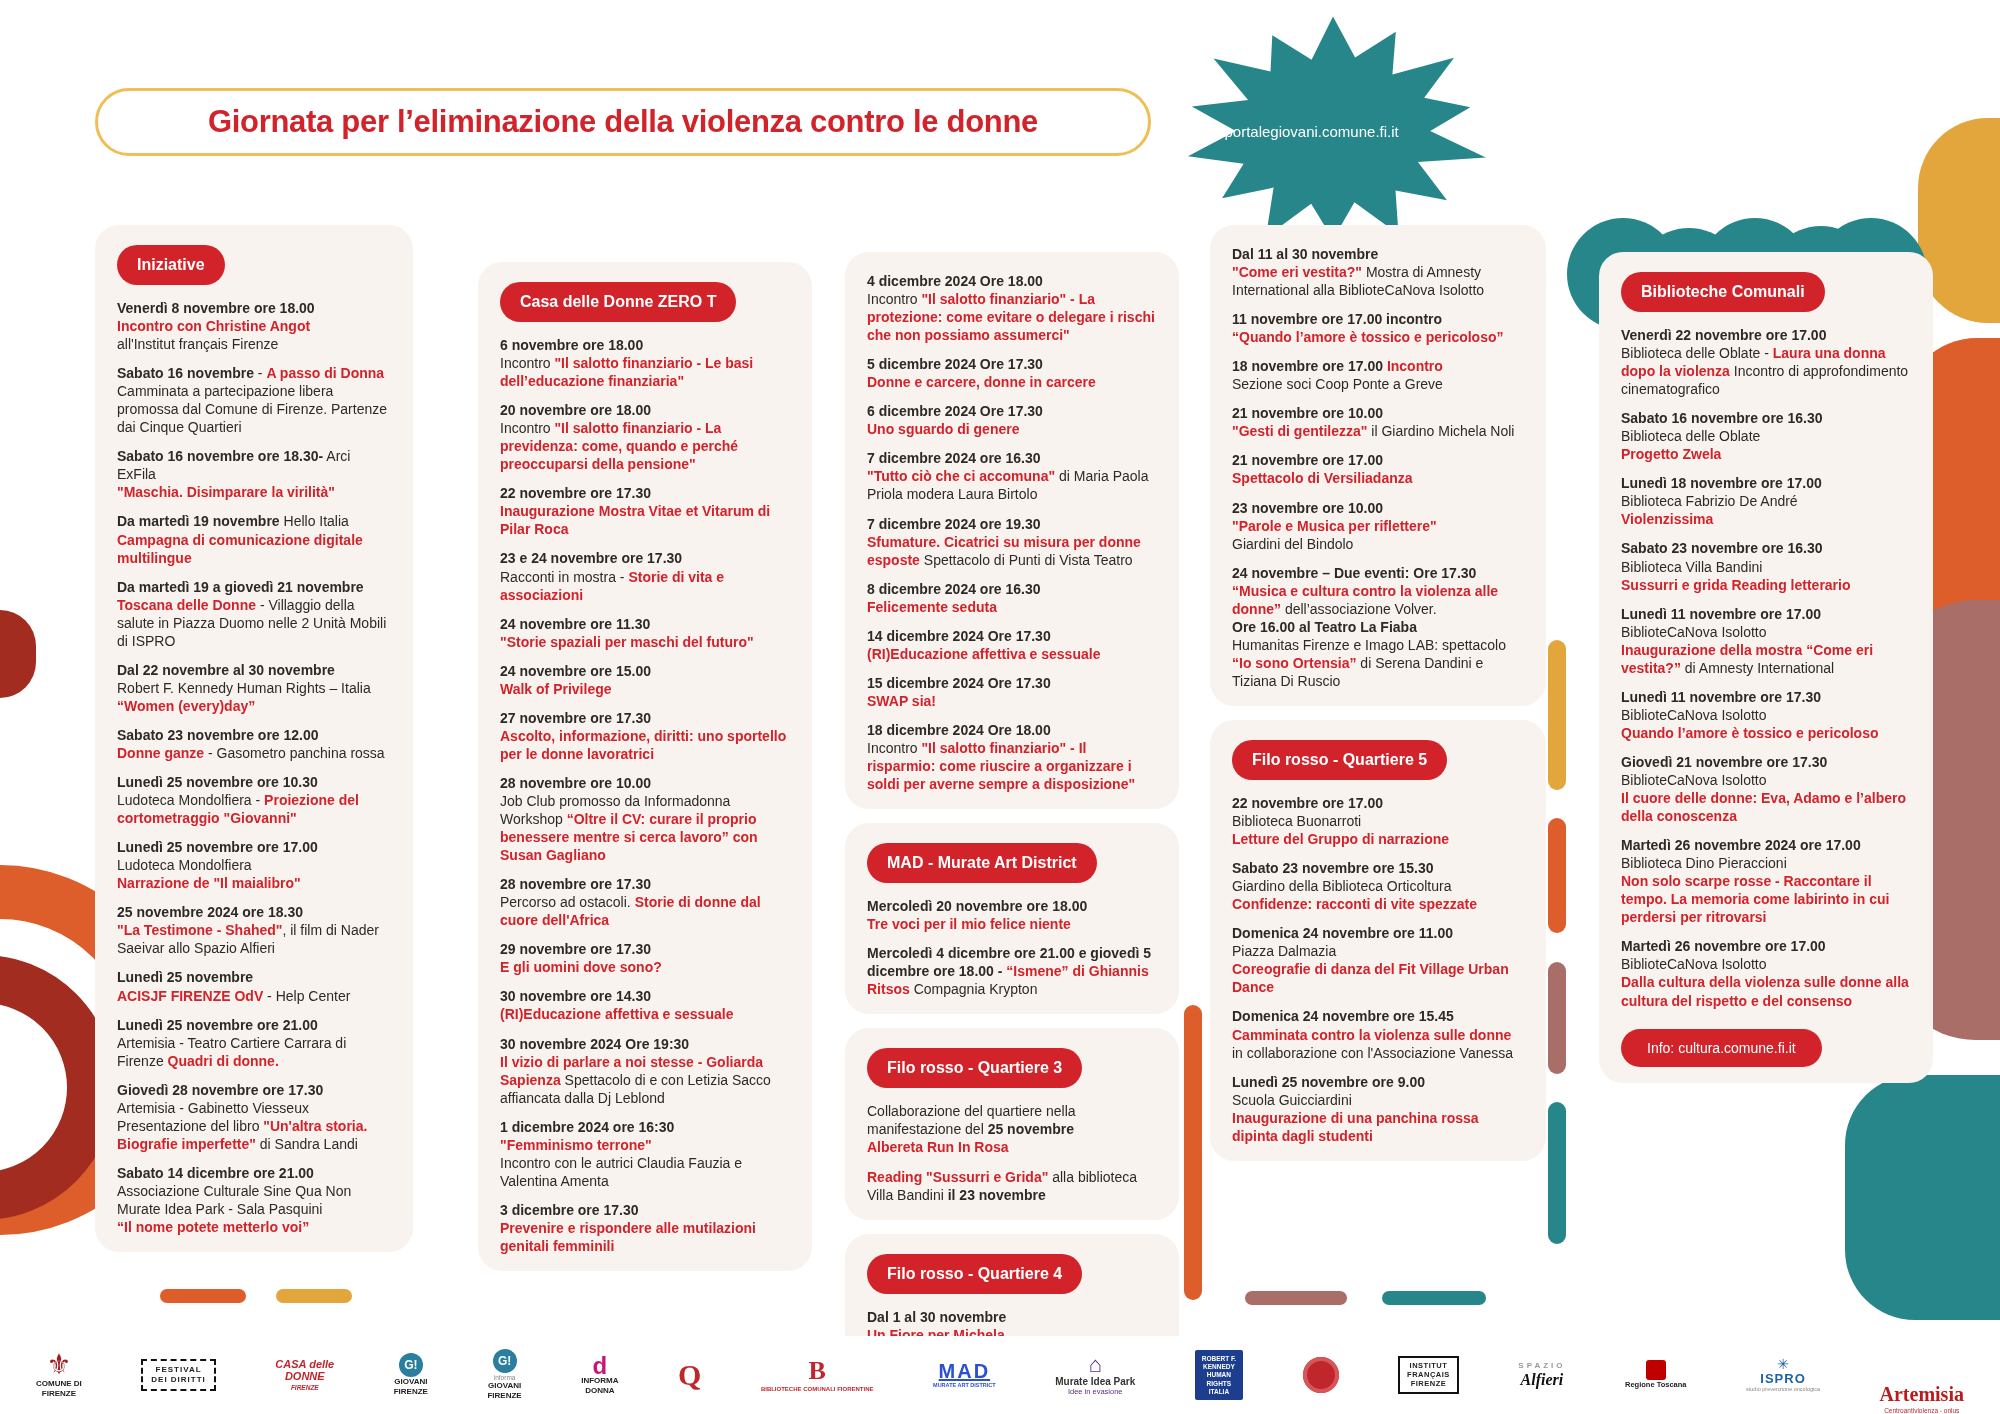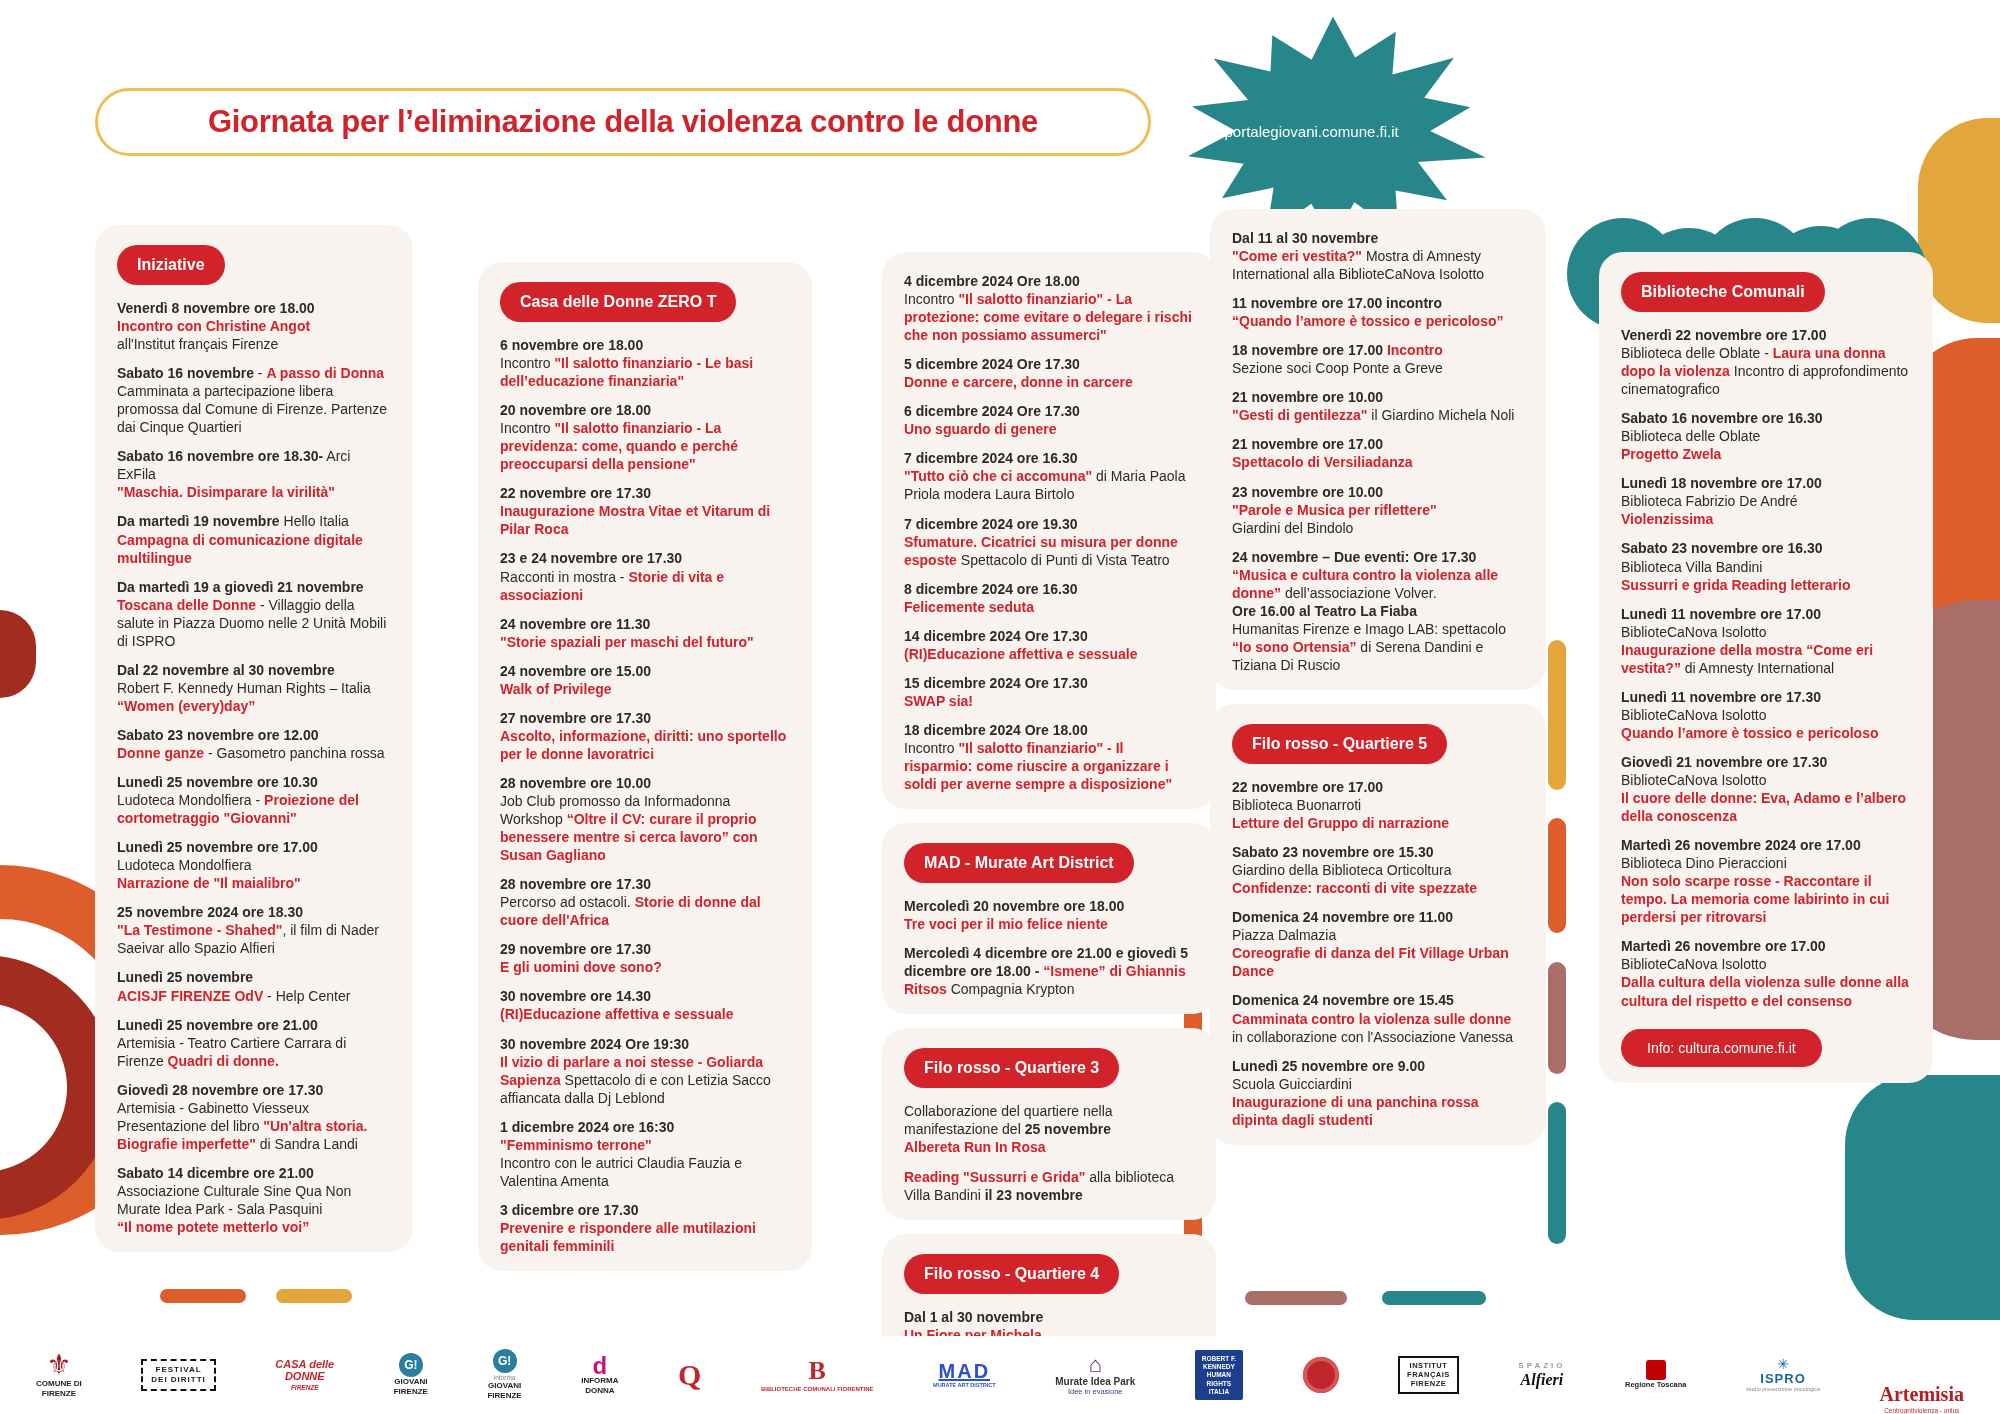--- a/index.html
+++ b/index.html
@@ -49,22 +49,22 @@
   .starburst{position:absolute;left:1168px;top:8px;width:330px;height:248px;z-index:1;}
   .starburst svg{width:100%;height:100%;display:block;}
   .starburst polygon{fill:var(--teal);}
   .sb-text{position:absolute;left:50%;top:50%;transform:translate(-50%,-50%);width:86%;
     color:#fff;font-size:15px;line-height:1.2;}
 
   
   .col{position:absolute;z-index:2;}
   .col-1{left:95px;top:225px;width:318px;}
   .col-2{left:478px;top:262px;width:334px;}
-  .col-3{left:882px;top:252px;width:334px;}
-  .col-4{left:1210px;top:209px;width:336px;}
+  .col-3{left:845px;top:252px;width:334px;}
+  .col-4{left:1210px;top:225px;width:336px;}
   .col-5{left:1575px;top:252px;width:334px;margin-left:24px;}
   .card{background:var(--card-bg);border-radius:24px;padding:20px 22px 16px;margin-bottom:14px;}
   .pill{display:inline-block;background:var(--accent-red);color:#fff;font-weight:800;font-size:16px;
     padding:11px 20px;border-radius:40px;margin:0 0 14px;white-space:nowrap;max-width:100%;}
   .info-pill{display:inline-block;background:var(--accent-red);color:#fff;font-size:14px;font-weight:400;
     padding:11px 26px;border-radius:40px;margin-top:8px;}
   .event{margin:0 0 11px;font-size:14px;line-height:1.29;}
   .event:last-child{margin-bottom:0;}
   .seg-d{font-weight:700;color:var(--dark);}
   .seg-r{font-weight:700;color:var(--accent-red);}

